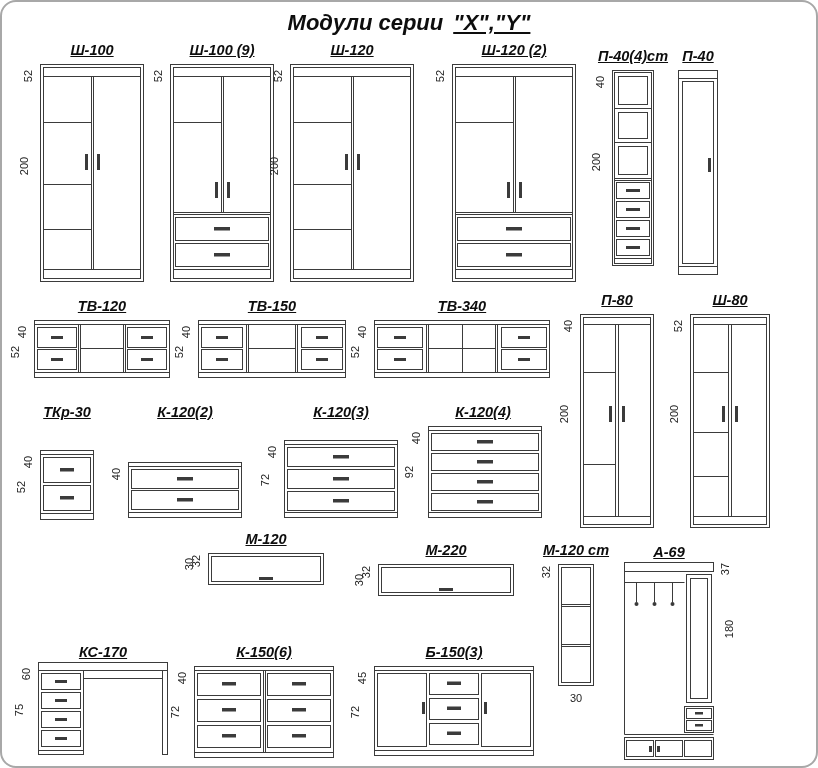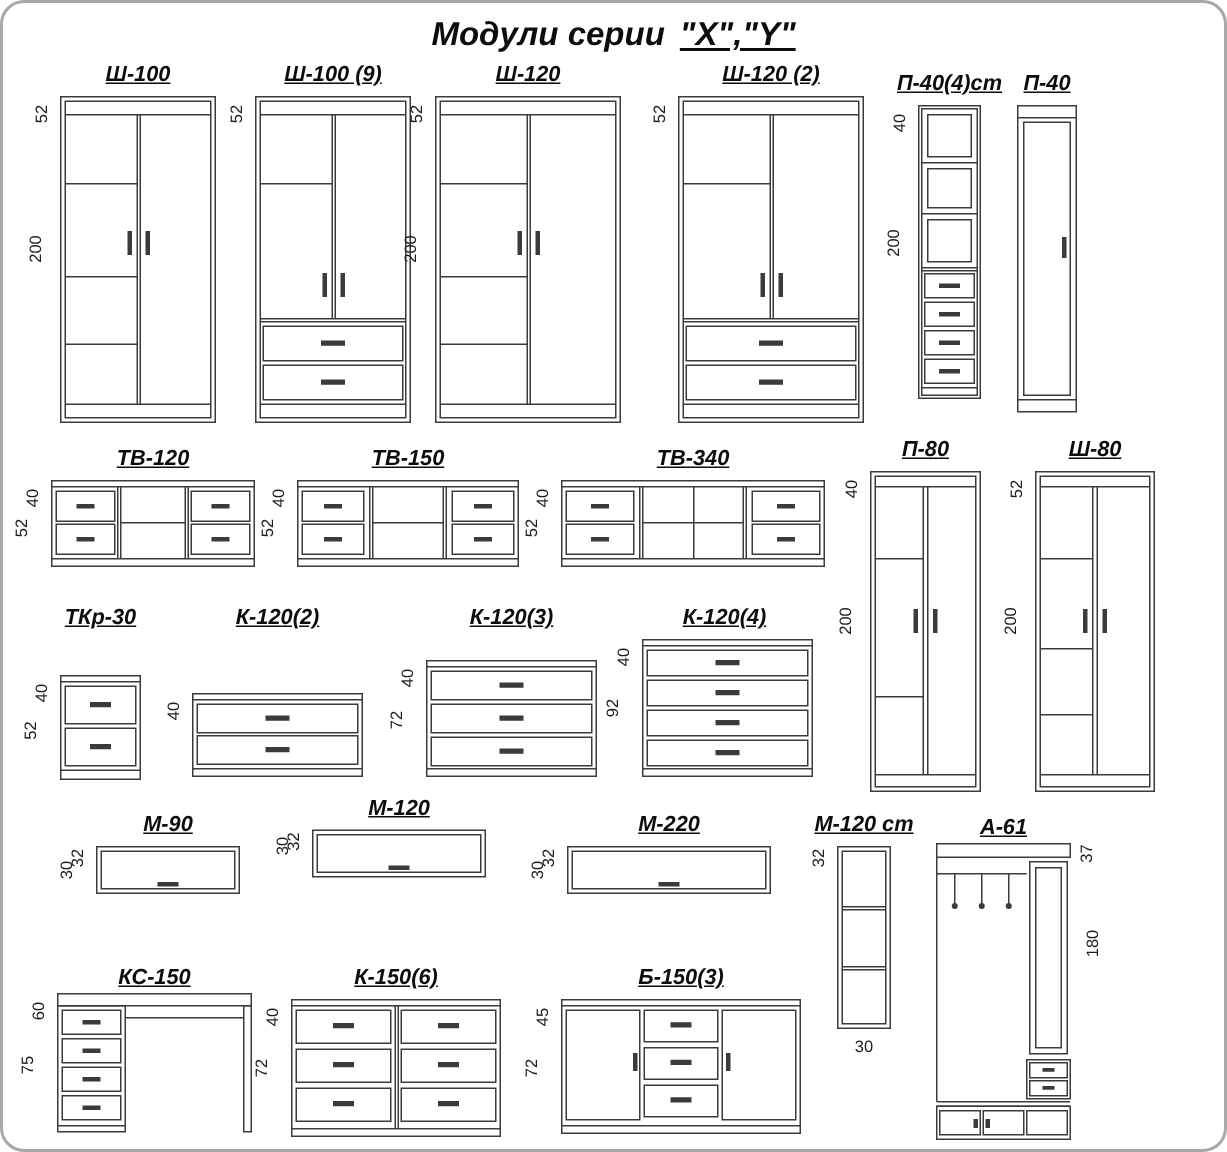--- a/index.html
+++ b/index.html
@@ -317,30 +317,20 @@
         <rect class="fl" x="49" y="14" width="16" height="3.5"></rect>
       <rect class="ln" x="3.5" y="27.5" width="107" height="17"></rect>
         <rect class="fl" x="49" y="34" width="16" height="3.5"></rect>
       <rect class="ln" x="3.5" y="47.5" width="107" height="17"></rect>
         <rect class="fl" x="49" y="54" width="16" height="3.5"></rect>
       <rect class="ln" x="3.5" y="67.5" width="107" height="17"></rect>
         <rect class="fl" x="49" y="74" width="16" height="3.5"></rect>
     </svg>
   </div>
 
-  <div class="item" style="left:62px;top:562px;width:96px;height:32px">
-    <span class="mod-label">М-90</span>
-    <span class="dim rot d-top" style="top:2px">32</span>
-    <span class="dim rot d-left" style="top:30%">30</span>
-    <svg width="96" height="32">
-      <rect class="ln" x="0.5" y="0.5" width="95" height="31"></rect>
-        <rect class="ln" x="3.5" y="3.5" width="89" height="25"></rect>
-      <rect class="fl" x="41" y="24" width="14" height="3"></rect>
-    </svg>
-  </div>
 
   <div class="item" style="left:206px;top:551px;width:116px;height:16px">
     <span class="mod-label">М-120</span>
     <span class="dim rot d-top" style="top:2px">32</span>
     <span class="dim rot d-left" style="top:30%">30</span>
     <svg width="116" height="32">
       <rect class="ln" x="0.5" y="0.5" width="115" height="31"></rect>
         <rect class="ln" x="3.5" y="3.5" width="109" height="25"></rect>
       <rect class="fl" x="51" y="24" width="14" height="3"></rect>
     </svg>
@@ -365,21 +355,21 @@
       <rect class="ln" x="0.5" y="0.5" width="35" height="121"></rect>
         <rect class="ln" x="3.5" y="3.5" width="29" height="115"></rect>
       <line class="ln" x1="3.5" y1="40.5" x2="32.5" y2="40.5"></line>
         <line class="ln" x1="3.5" y1="42.5" x2="32.5" y2="42.5"></line>
       <line class="ln" x1="3.5" y1="80.5" x2="32.5" y2="80.5"></line>
         <line class="ln" x1="3.5" y1="82.5" x2="32.5" y2="82.5"></line>
     </svg>
   </div>
 
   <div class="item" style="left:622px;top:556px;width:90px;height:202px">
-    <span class="mod-label" style="top:-14px">А-61</span>
+    <span class="mod-label" style="top:-14px">А-69</span>
     <span class="dim rot d-topright">37</span>
     <span class="dim rot d-right">180</span>
     <svg width="90" height="202">
       <rect class="ln" x="0.5" y="4.5" width="89" height="9"></rect>
       <line class="ln" x1="0.5" y1="13.5" x2="0.5" y2="176.5"></line>
       <line class="ln" x1="0.5" y1="24.5" x2="60.5" y2="24.5"></line>
       <line class="ln" x1="12.5" y1="24.5" x2="12.5" y2="44.5"></line>
         <circle class="fl" cx="12.5" cy="46" r="2"></circle>
       <line class="ln" x1="30.5" y1="24.5" x2="30.5" y2="44.5"></line>
         <circle class="fl" cx="30.5" cy="46" r="2"></circle>
@@ -397,21 +387,21 @@
       <rect class="ln" x="0.5" y="179.5" width="89" height="22"></rect>
       <rect class="ln" x="2.5" y="182.5" width="27" height="16"></rect>
         <rect class="fl" x="25" y="188" width="3" height="6"></rect>
       <rect class="ln" x="31.5" y="182.5" width="27" height="16"></rect>
         <rect class="fl" x="33" y="188" width="3" height="6"></rect>
       <rect class="ln" x="60.5" y="182.5" width="27" height="16"></rect>
     </svg>
   </div>
 
   <div class="item" style="left:36px;top:660px;width:130px;height:96px">
-    <span class="mod-label" style="top:-18px">КС-150</span>
+    <span class="mod-label" style="top:-18px">КС-170</span>
     <span class="dim rot d-top">60</span>
     <span class="dim rot d-left">75</span>
     <svg width="130" height="96">
       <rect class="ln" x="0.5" y="0.5" width="129" height="8"></rect>
       <rect class="ln" x="0.5" y="8.5" width="45" height="84"></rect>
       <rect class="ln" x="3.5" y="11.5" width="39" height="16"></rect>
         <rect class="fl" x="17" y="18" width="12" height="3"></rect>
       <rect class="ln" x="3.5" y="30.5" width="39" height="16"></rect>
         <rect class="fl" x="17" y="37" width="12" height="3"></rect>
       <rect class="ln" x="3.5" y="49.5" width="39" height="16"></rect>

